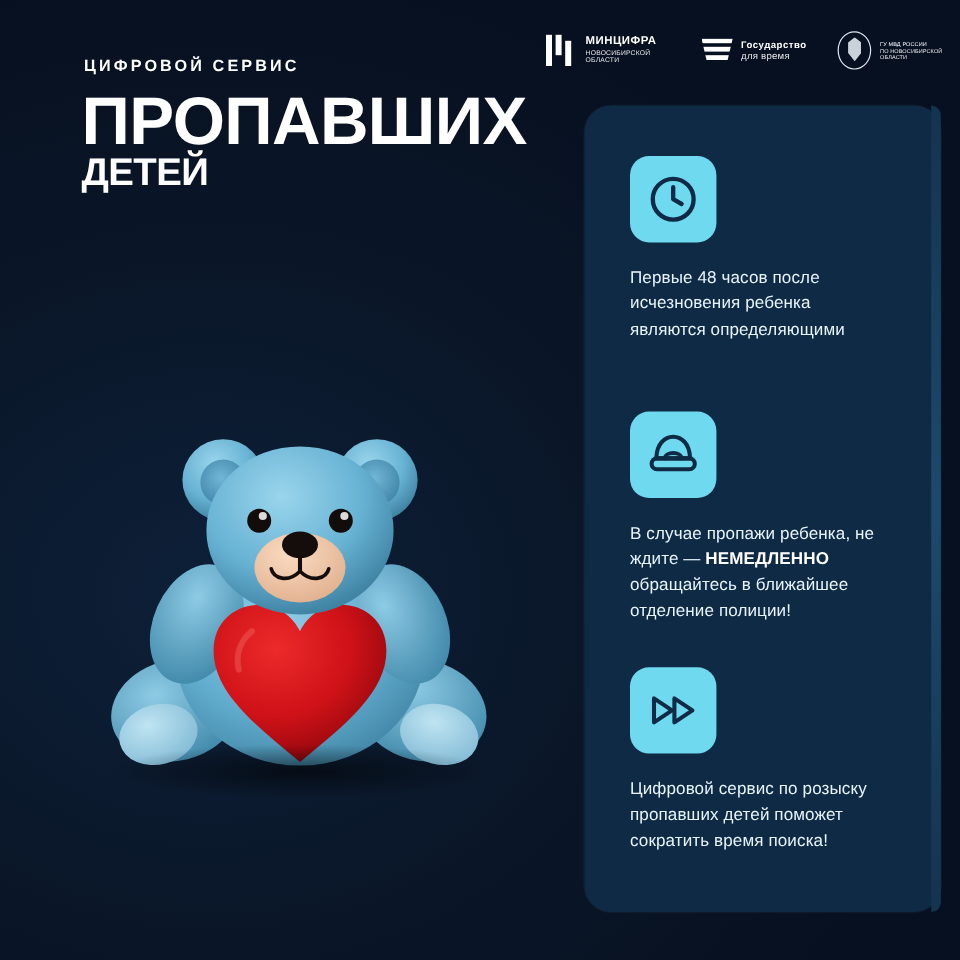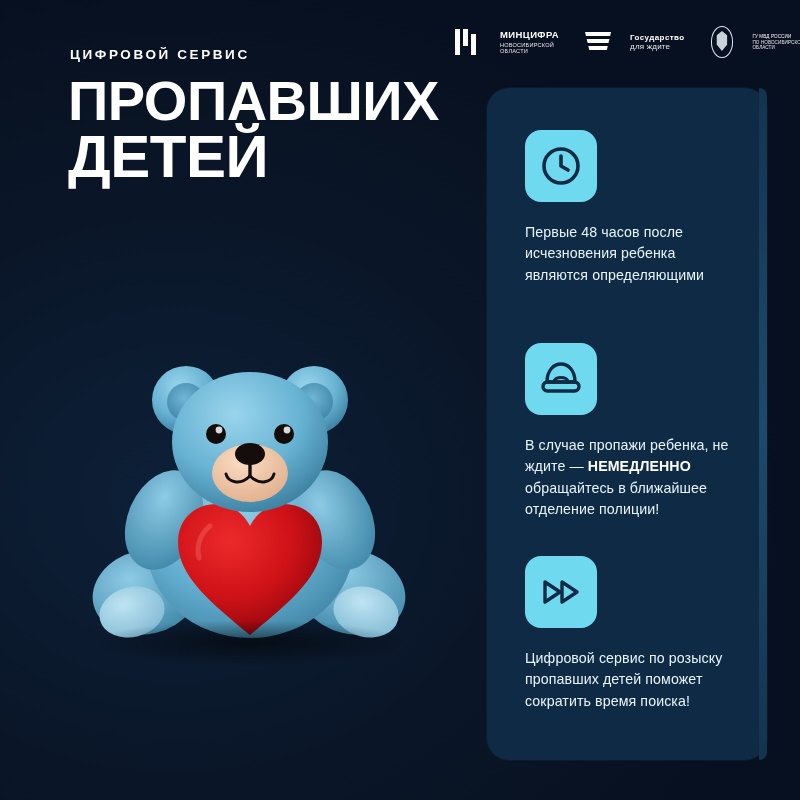--- a/index.html
+++ b/index.html
@@ -30,21 +30,21 @@
     position: absolute;
     top: 26px;
     left: 455px;
     display: flex;
     align-items: center;
     gap: 26px;
   }
   .logo-block {
     display: flex;
     align-items: center;
-    gap: 19px;
+    gap: 7px;
   }
   .logo-mark {
     width: 26px;
     height: 26px;
     position: relative;
     flex: none;
   }
   .mincifra-mark::before {
     content: "";
     position: absolute;
@@ -128,34 +128,35 @@
   }
   .headline .l1 {
     font-size: 48px;
     color: #6fd9ef;
   }
   .headline .l2 {
     font-size: 56px;
     color: #ffffff;
   }
   .headline .l3 {
-    font-size: 60px;
+    font-size: 32px;
     color: #ffffff;
   }
 
   
   .panel {
     position: absolute;
     left: 487px;
     top: 88px;
     width: 280px;
     height: 672px;
     background: #0f2a44;
     border-radius: 22px 22px 22px 22px;
     box-shadow: 0 0 0 1px rgba(255,255,255,0.03);
+    padding-left: 17px;
   }
   .panel-accent {
     position: absolute;
     right: 0;
     top: 0;
     width: 8px;
     height: 672px;
     border-radius: 0 22px 22px 0;
     background: linear-gradient(180deg, #13344f 0%, #1c4a6d 50%, #13344f 100%);
   }
@@ -218,21 +219,21 @@
       <span class="logo-text">
         <span class="l1">МИНЦИФРА</span>
         <span class="l2">НОВОСИБИРСКОЙ ОБЛАСТИ</span>
       </span>
     </div>
 
     <div class="logo-block">
       <span class="logo-mark gos-mark"></span>
       <span class="logo-text small">
         <span class="l1">Государство</span>
-        <span class="l2">для ждите</span>
+        <span class="l2">для время</span>
       </span>
     </div>
 
     <div class="logo-block">
       <span class="mvd-mark"></span>
       <span class="logo-text tiny">
         <span class="l1">ГУ МВД РОССИИ</span>
         <span class="l2">ПО НОВОСИБИРСКОЙ ОБЛАСТИ</span>
       </span>
     </div>

